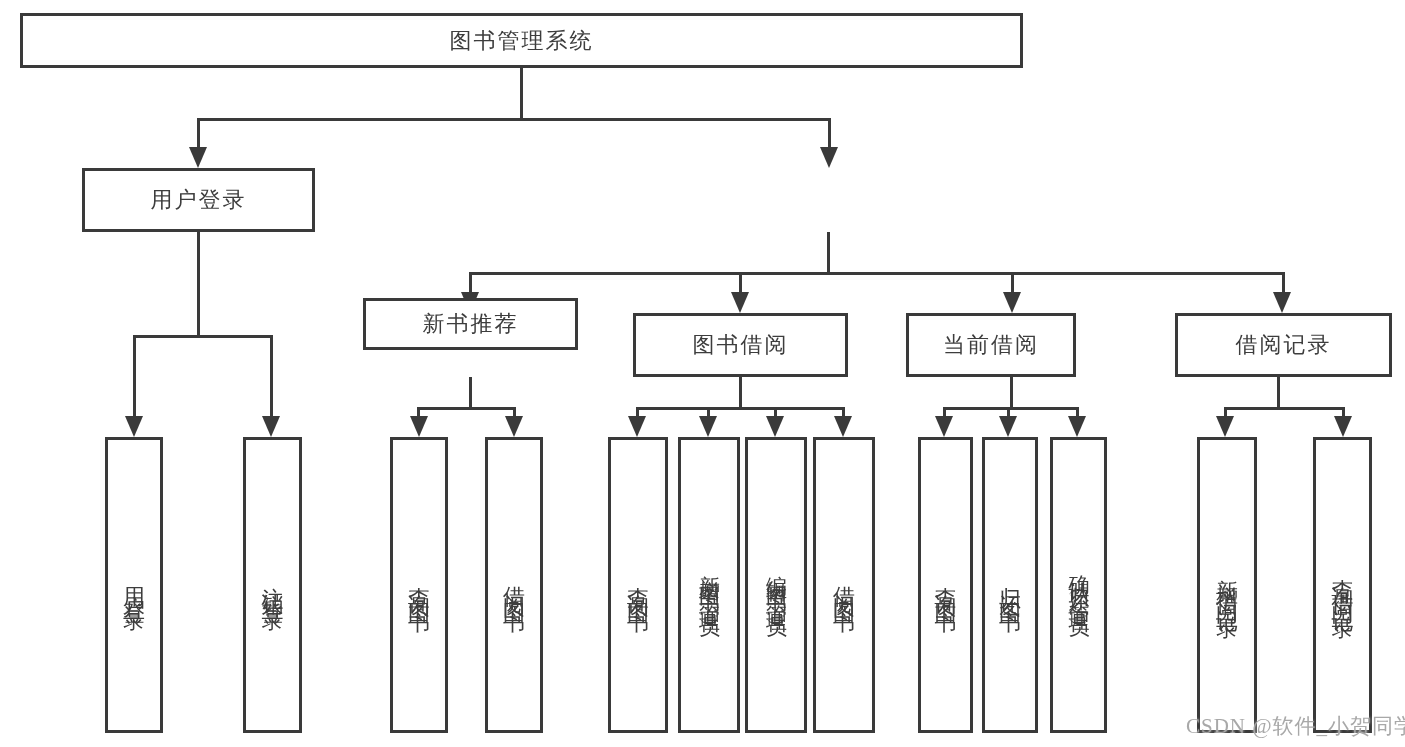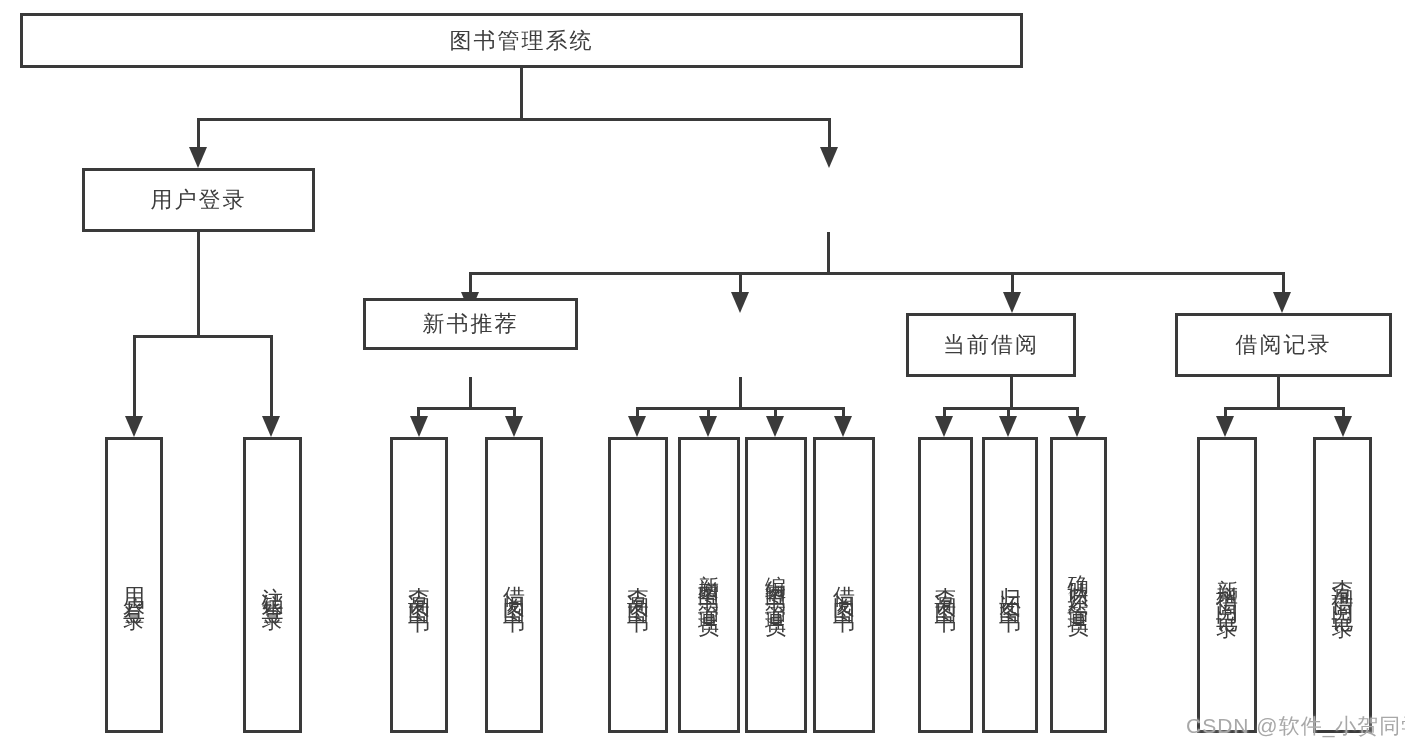--- a/index.html
+++ b/index.html
@@ -1,20 +1,20 @@
 <!DOCTYPE html>
 <html><head>
 <meta charset="utf-8">
 <style>
   html,body{margin:0;padding:0;background:#ffffff;}
   .canvas{
     position:relative;
     width:1405px;height:747px;
     background:#ffffff;
-    font-family:Liberation Sans, sans-serif;
+    font-family:Liberation Serif, serif;
     overflow:hidden;
   }
   .box{
     position:absolute;
     box-sizing:border-box;
     border:3px solid #3a3a3a;
     background:#ffffff;
     display:flex;align-items:center;justify-content:center;
     color:#3d3d3d;
   }
@@ -127,20 +127,23 @@
     <span>图书管理系统</span>
   </div>
 
   <div class="box h" style="left:82px;top:168px;width:233px;height:64px">
     <span>用户登录</span>
   </div>
 
   <div class="box h" style="left:363px;top:298px;width:215px;height:52px">
     <span>新书推荐</span>
   </div>
+  <div class="box h" style="left:633px;top:313px;width:215px;height:64px">
+    <span>图书借阅</span>
+  </div>
   <div class="box h" style="left:906px;top:313px;width:170px;height:64px">
     <span>当前借阅</span>
   </div>
   <div class="box h" style="left:1175px;top:313px;width:217px;height:64px">
     <span>借阅记录</span>
   </div>
 
   <div class="box v" style="left:105px;top:437px;width:58px;height:296px">
     <span>用户登录</span>
   </div>

